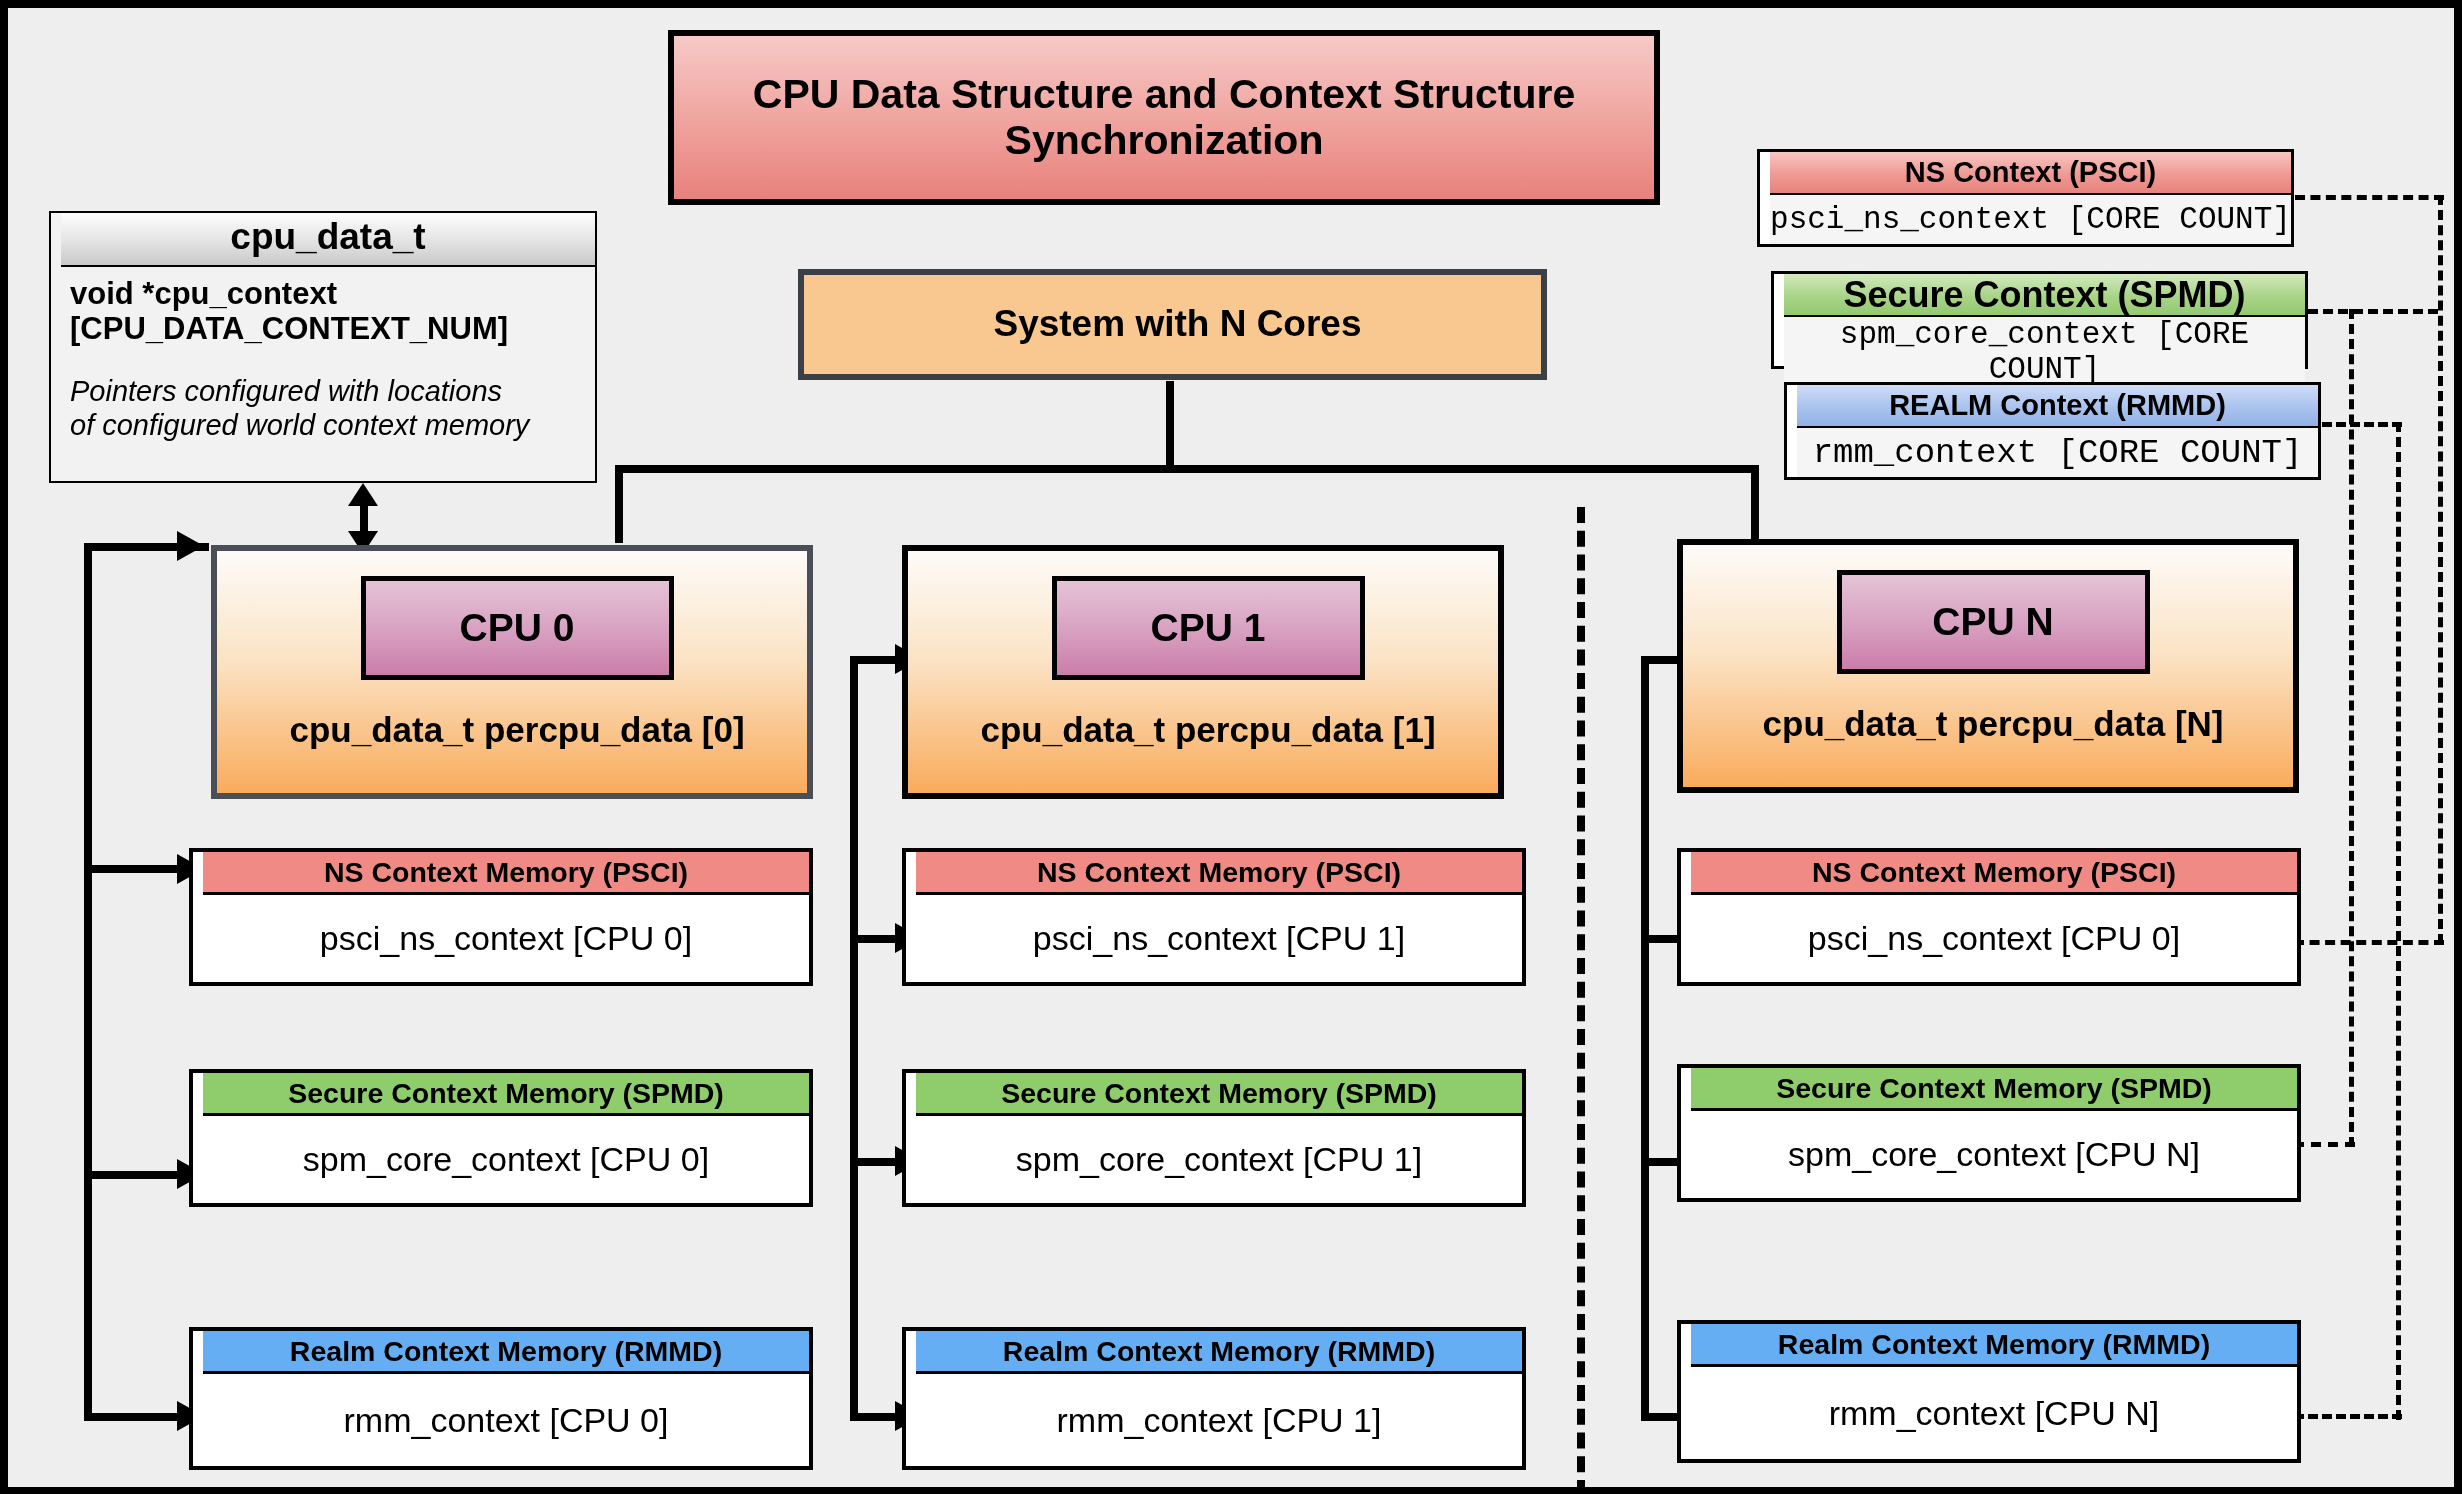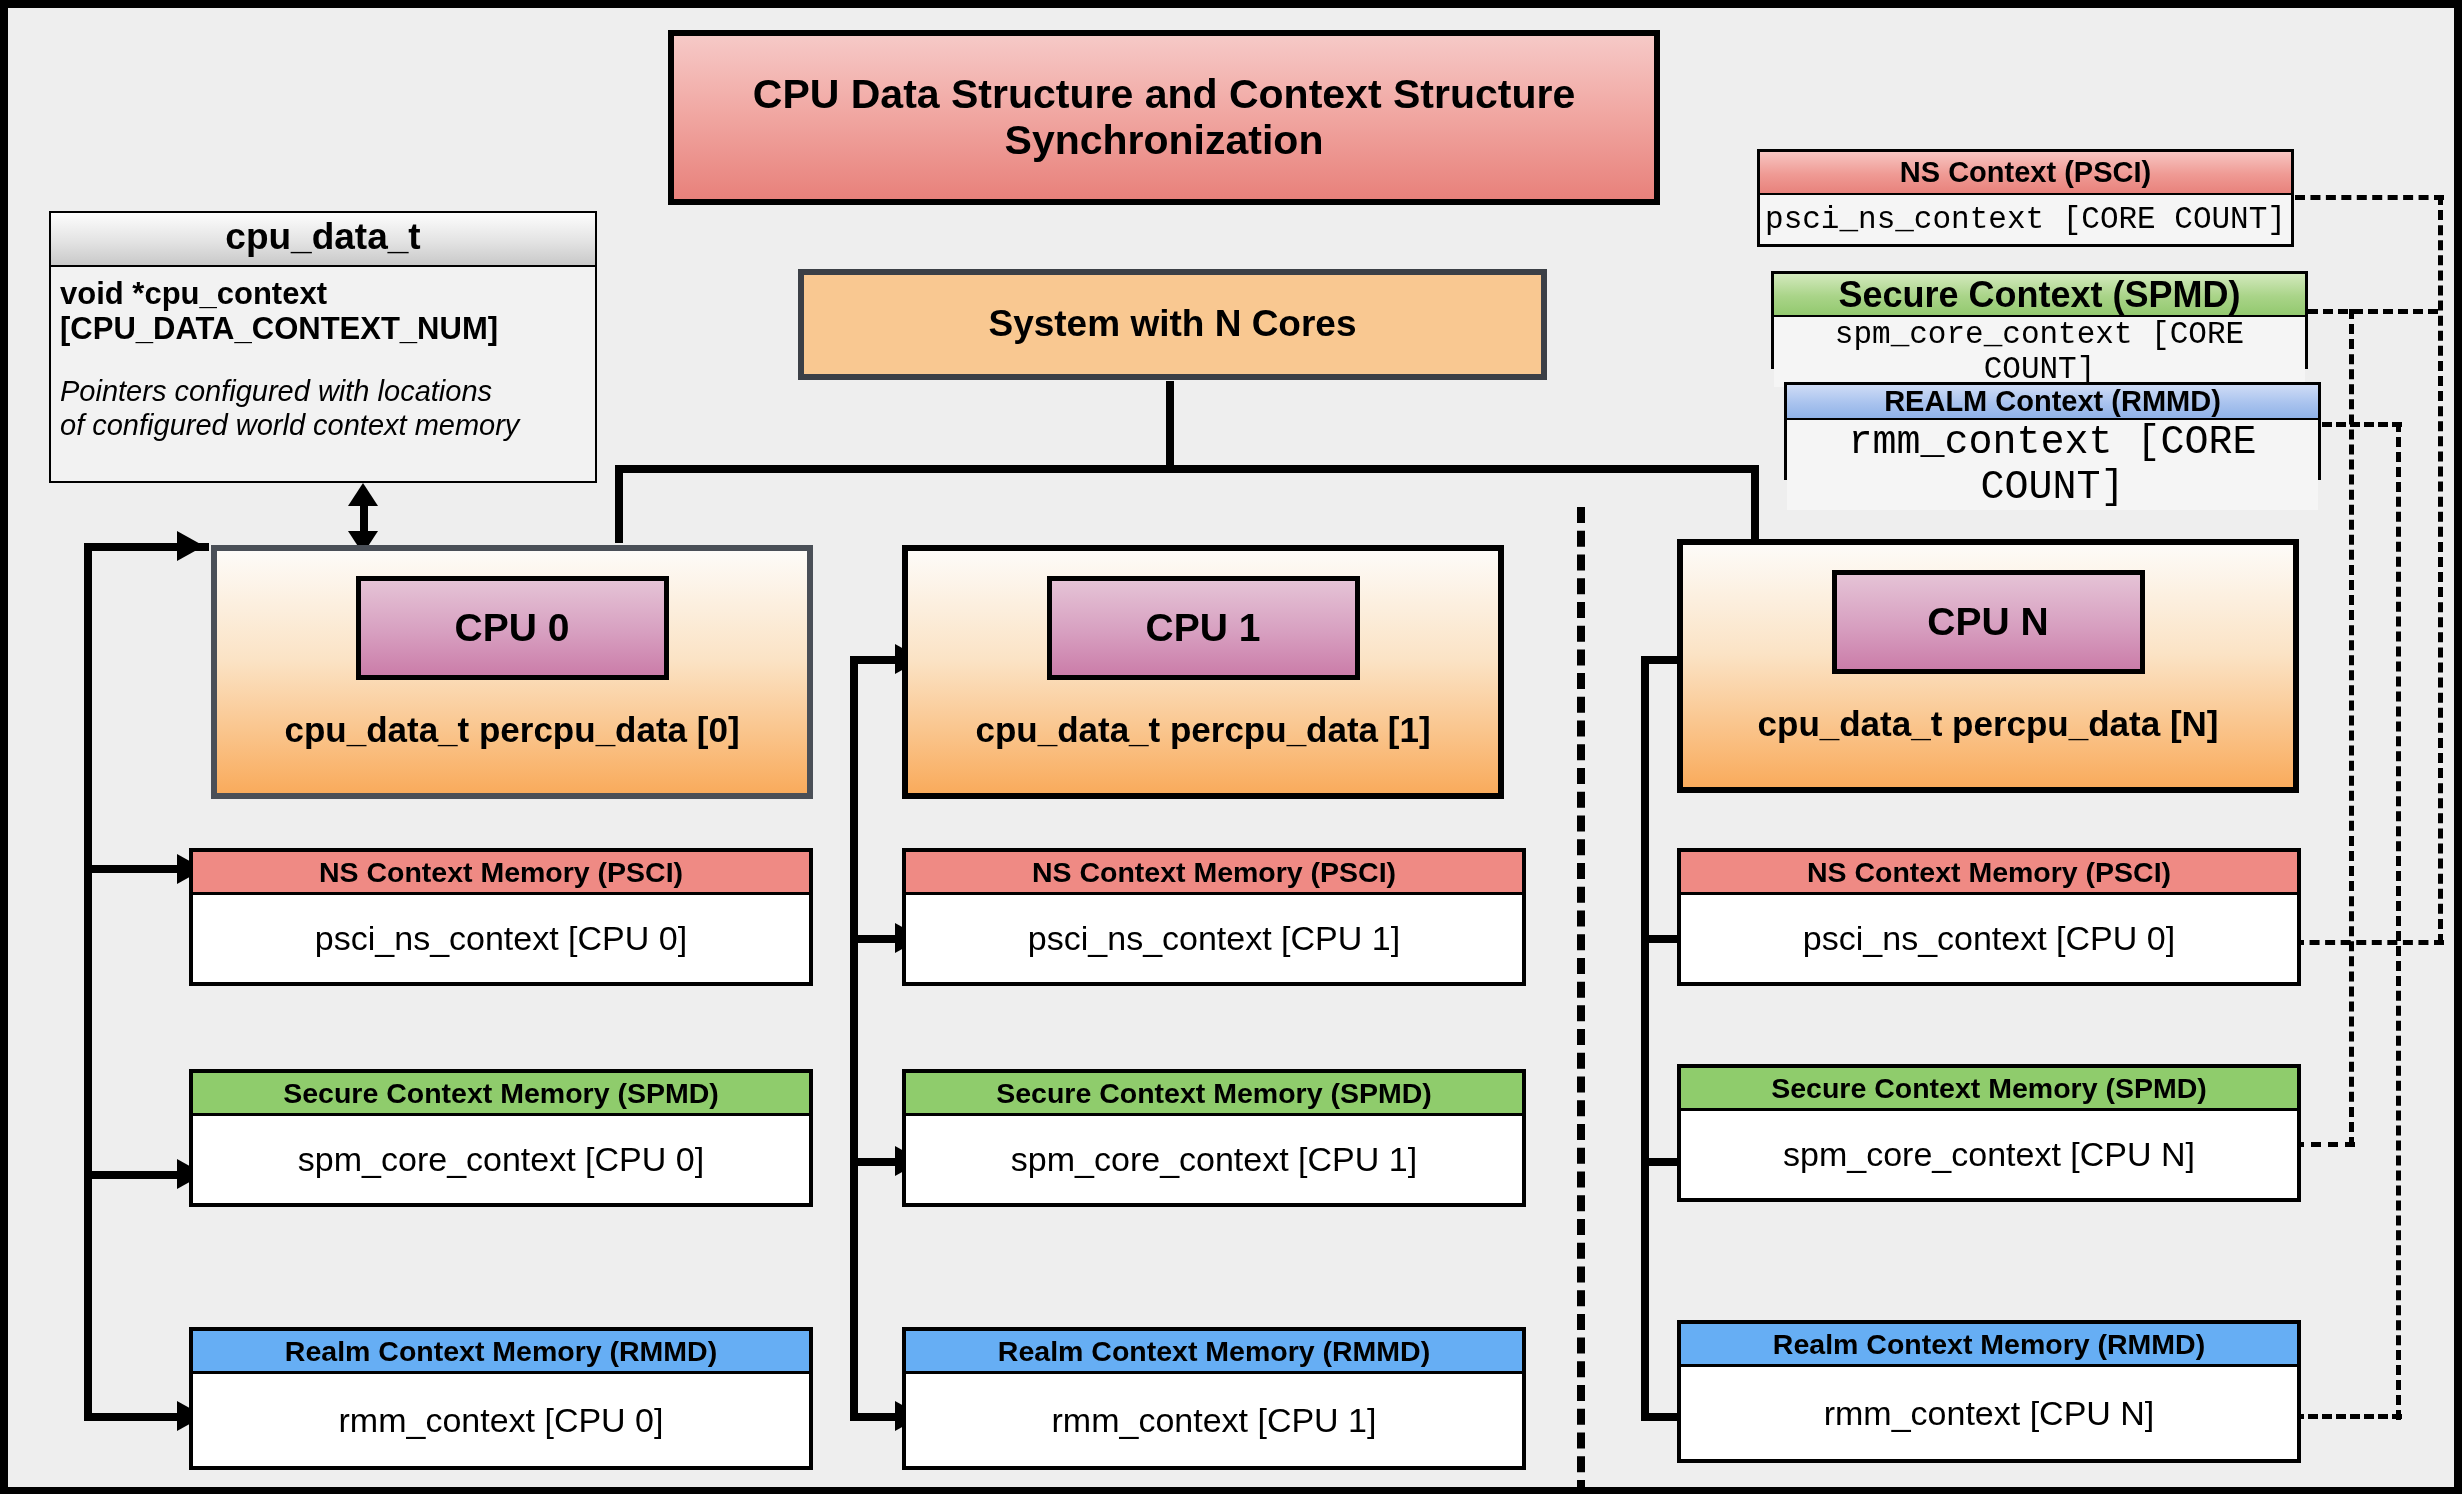--- a/index.html
+++ b/index.html
@@ -11,21 +11,21 @@
   }
   #canvas {
     position: relative;
     width: 2462px;
     height: 1495px;
     background: #eeeeee;
     border: 8px solid #000000;
     box-sizing: border-box;
     overflow: hidden;
   }
-  .box { position: absolute; box-sizing: border-box; }
+  .box { position: absolute; box-sizing: border-box; padding-left: 10px; }
 
   
   .title-box {
     border: 6.2px solid #000;
     background: linear-gradient(to bottom, #f6c9c7 0%, #f1a9a4 45%, #e8817b 100%);
     display: flex; align-items: center; justify-content: center;
     text-align: center;
     font-weight: bold;
     color: #000;
     line-height: 1.12;
@@ -168,21 +168,21 @@
     <div class="ctx-body" style="font-size:31px;">psci_ns_context [CORE COUNT]</div>
   </div>
 
   <div class="box ctx-box defn" style="left:1763px; top:263px; width:537px; height:98px;">
     <div class="ctx-head spmd" style="height:41px; font-size:36px;">Secure Context (SPMD)</div>
     <div class="ctx-body" style="font-size:31px;">spm_core_context [CORE COUNT]</div>
   </div>
 
   <div class="box ctx-box defn" style="left:1776px; top:374px; width:537px; height:98px;">
     <div class="ctx-head rmmd" style="height:41px; font-size:29px;">REALM Context (RMMD)</div>
-    <div class="ctx-body" style="font-size:40px;">rmm_context [CORE COUNT]</div>
+    <div class="ctx-body" style="font-size:34px;">rmm_context [CORE COUNT]</div>
   </div>
 
   <div class="dash-h" style="left:2287px; top:187px; width:149px;"></div>
   <div class="dash-v" style="left:2430px; top:187px; height:749px;"></div>
   <div class="dash-h" style="left:2286px; top:932px; width:150px;"></div>
 
   <div class="dash-h" style="left:2300px; top:187px; width:0px;"></div>
   <div class="dash-h" style="left:2300px; top:301px; width:130px;"></div>
   <div class="dash-v" style="left:2341px; top:301px; height:838px;"></div>
   <div class="dash-h" style="left:2286px; top:1134px; width:61px;"></div>

